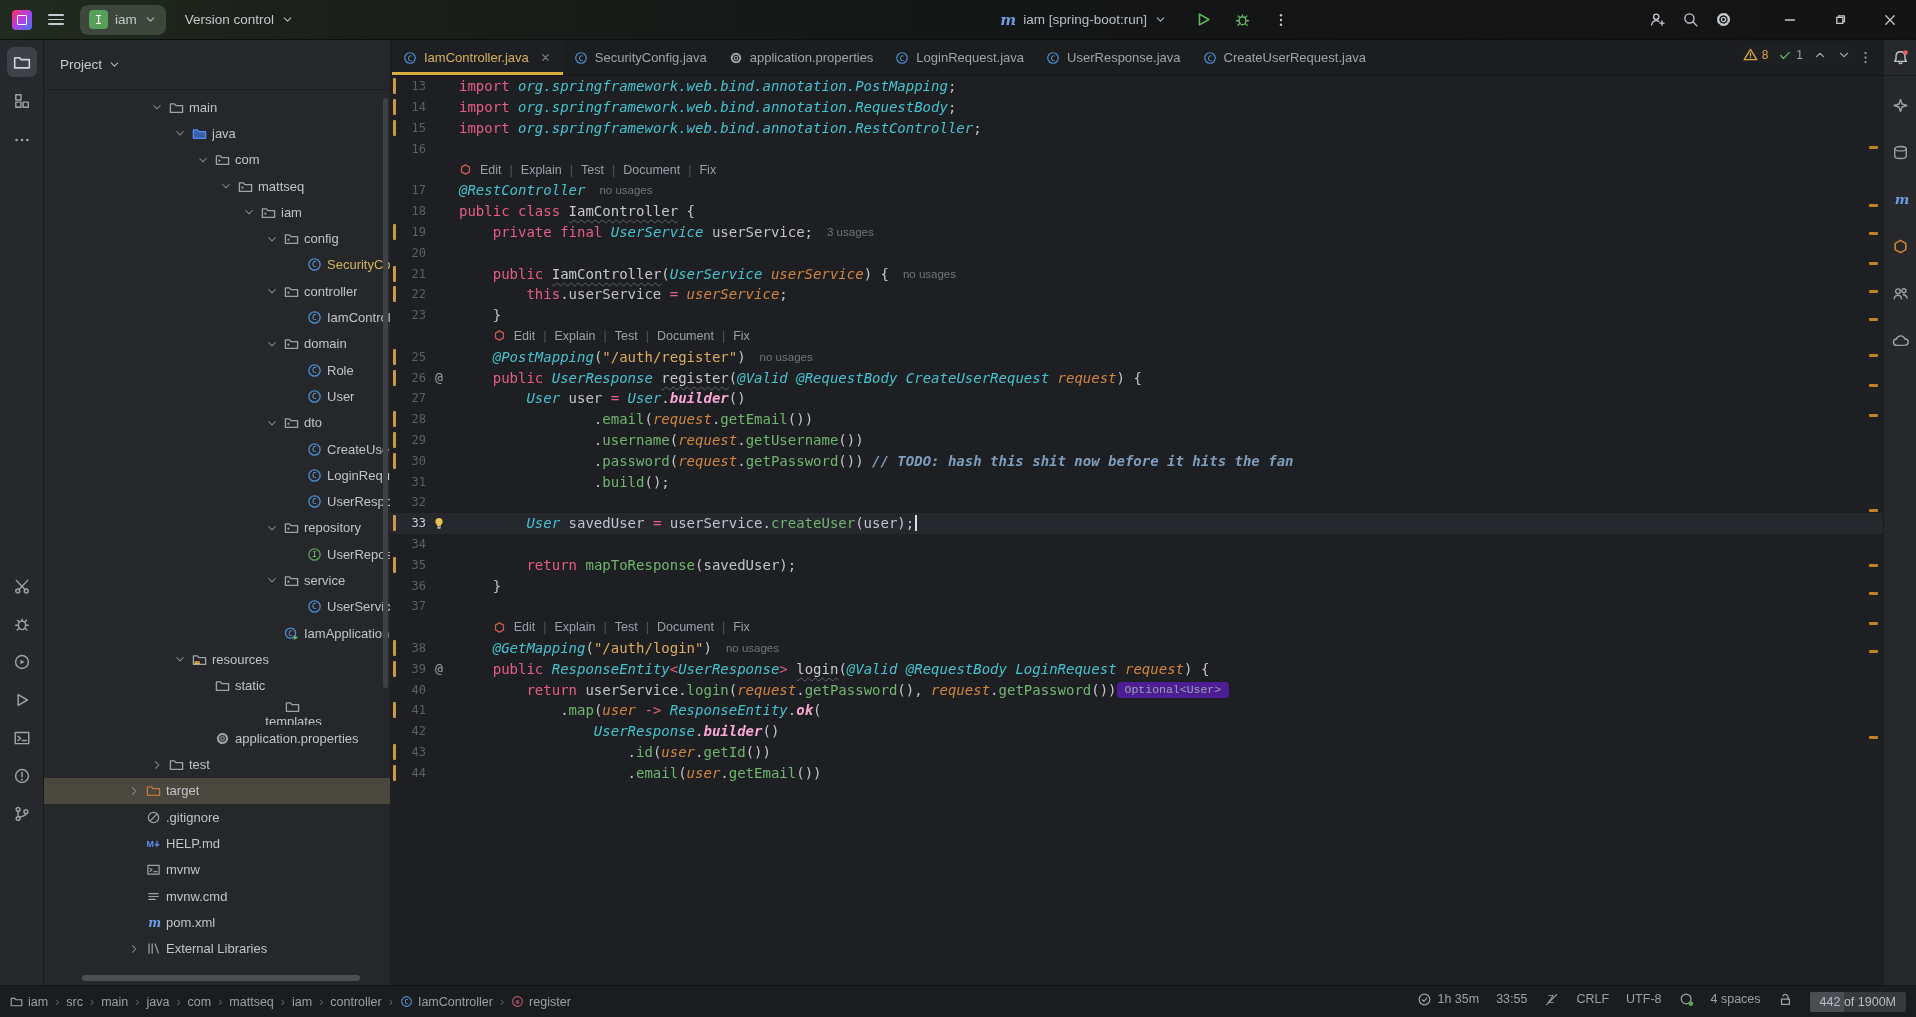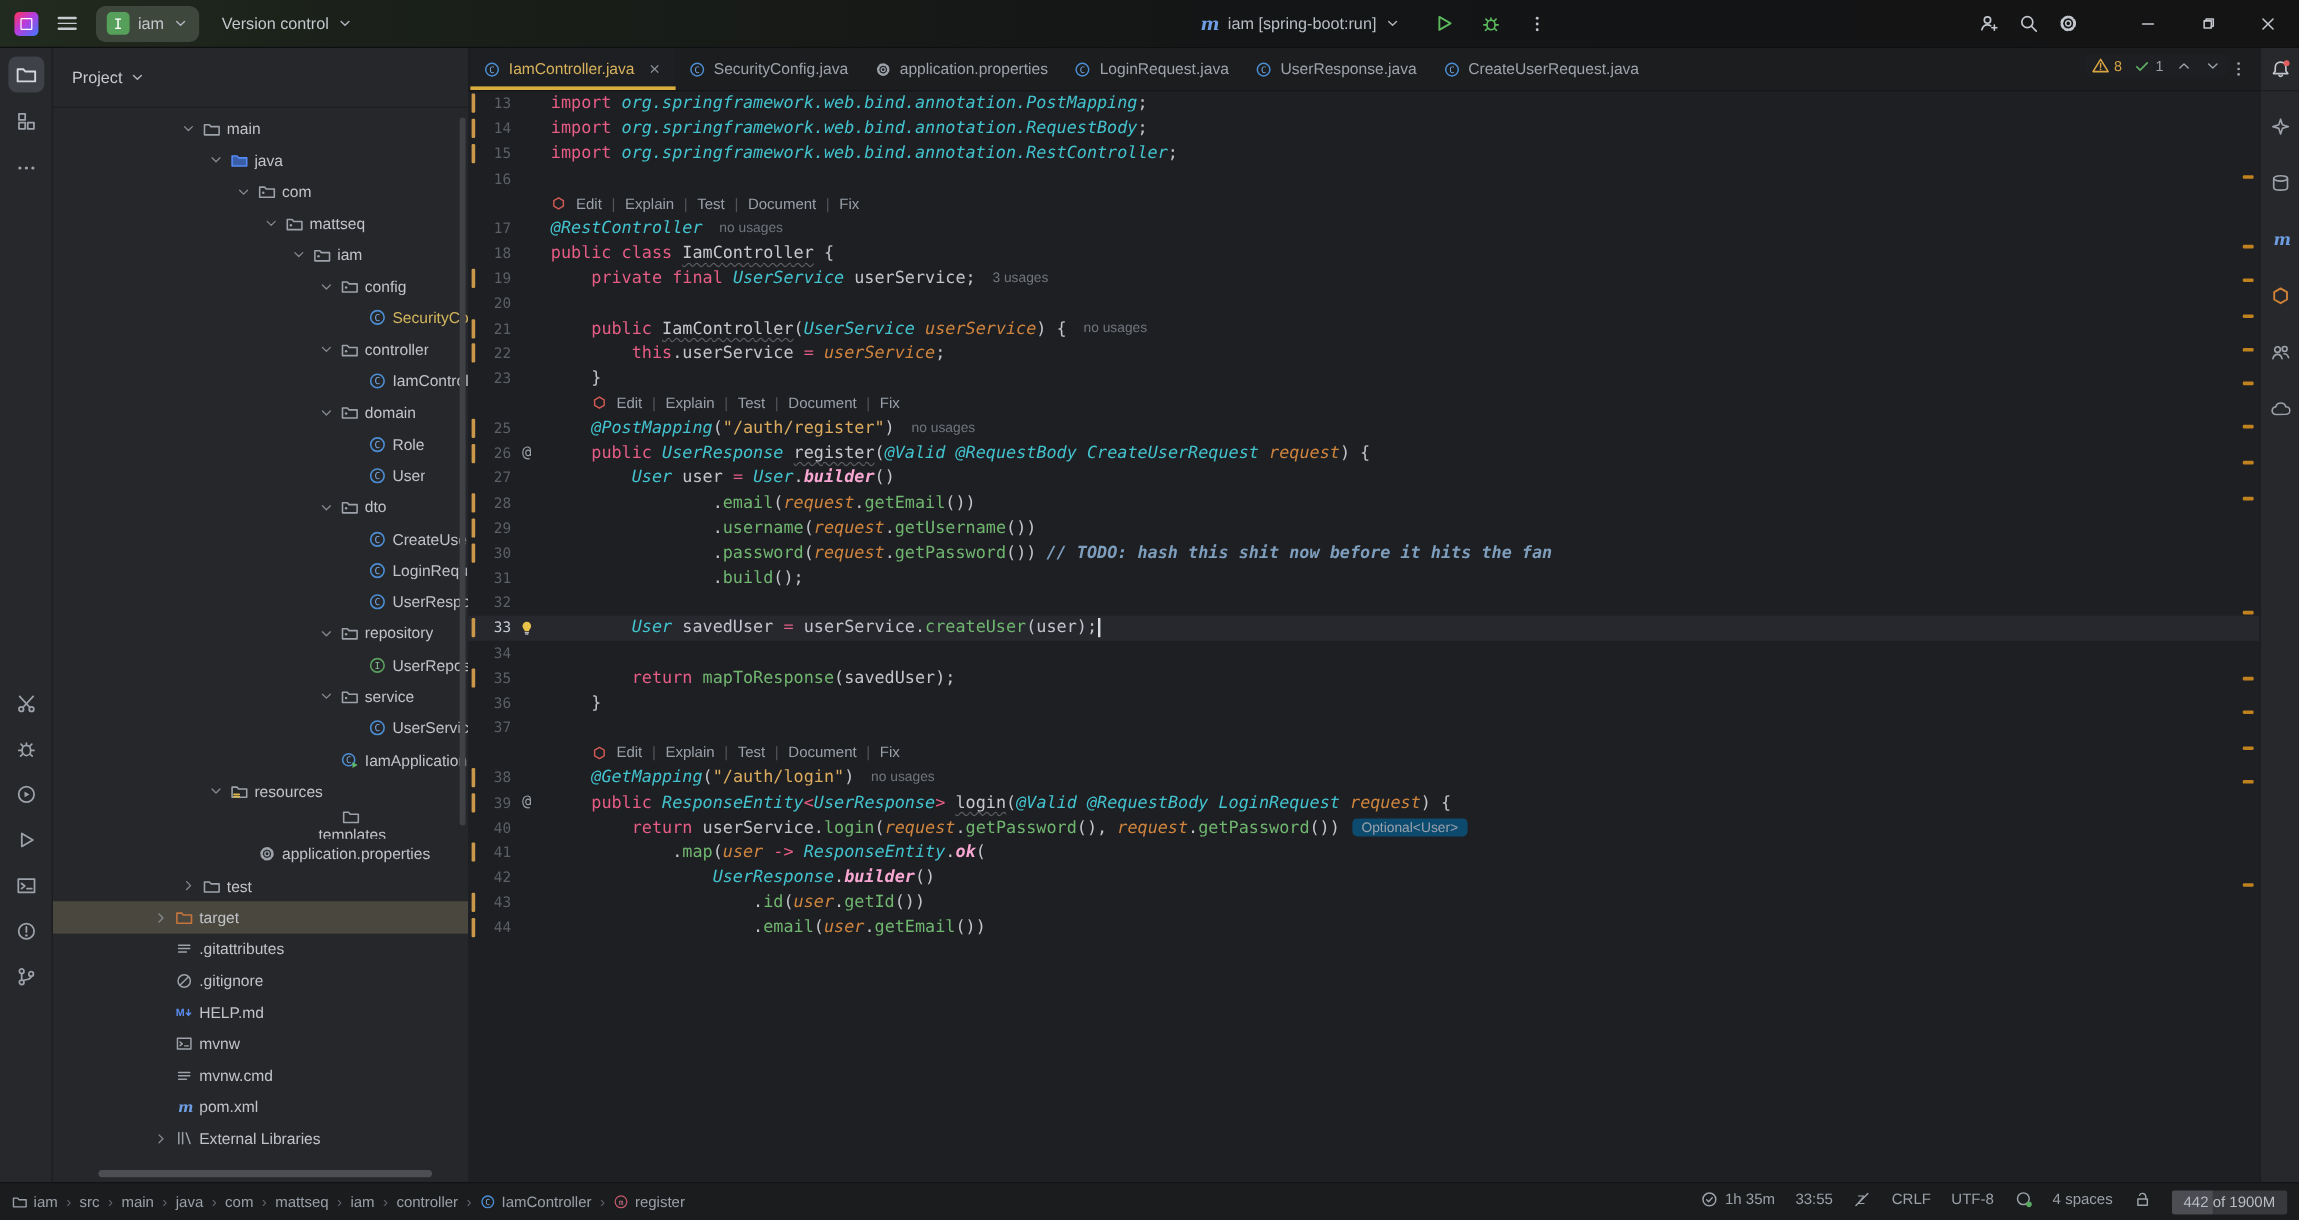--- a/index.html
+++ b/index.html
@@ -77,22 +77,22 @@
   .t{color:#43c3cf;font-style:italic}
   .ann{color:#43c3cf;font-style:italic}
   .s{color:#dcab5e}
   .m{color:#70b570}
   .sm{color:#f9a8d4;font-style:italic;font-weight:bold}
   .p{color:#d0853f;font-style:italic}
   .v{color:#c2c4ca}
   .c{color:#7e9ebd;font-style:italic;font-weight:600}
   .d{color:#c6c8ce;text-decoration:underline wavy rgba(190,195,205,.38);text-underline-offset:3px;text-decoration-thickness:1px}
   .u{margin-left:14px;font-family:"Liberation Sans",sans-serif;font-size:11.5px;color:#70757d;font-style:normal}
-  .chip{background:#0c4a6e;color:#9ba1ab;font-family:Liberation Sans, sans-serif;font-size:11.5px;
-    padding:1.5px 8px;border-radius:4px;margin-left:10px;font-style:normal}
+  .chip{background:#4c1d95;color:#9ba1ab;font-family:Liberation Mono, monospace;font-size:11.5px;
+    padding:1.5px 8px;border-radius:4px;font-style:normal}
   .caret{display:inline-block;width:1.6px;height:16px;background:#dadde2;vertical-align:middle;margin-left:1px}
   .airow .ailine{display:flex;align-items:center;gap:8px;font-family:"Liberation Sans",sans-serif;
     font-size:12.5px;color:#9aa0a9}
   .airow .aisep{color:#51545a}
   .airow .aiact{cursor:pointer}
   .inspect{position:absolute;top:5px;right:26px;display:flex;align-items:center;gap:10px;
     font-size:12px;color:#9aa0a8;background:#1e1f22;padding:2px 6px;border-radius:6px}
   .inspect .grp{display:flex;align-items:center;gap:4px;cursor:pointer}
   .inspect .wnum{color:#d9a343}
   .stripe{position:absolute;top:0;right:3px;width:12px;bottom:0}
@@ -581,20 +581,29 @@
               </svg>
             </span>
             <span class="tico">
               <svg width="15" height="15" viewBox="0 0 16 16" fill="none" stroke-linecap="round" stroke-linejoin="round">
                 <path d="M1.5 4.2h4.3l1.5 1.7h7.2v7.3h-13z" stroke="#9da2aa" stroke-width="1.4" fill="none"></path>
                 <path d="M3.2 10.6h4.6M3.2 12.6h4.6" stroke="#d8b44c" stroke-width="1.6" fill="none"></path>
               </svg>
             </span>
             <span class="tlabel">resources</span>
           </div>
+          <div class="trow" style="padding-left: 150px;">
+            <span class="chev"></span>
+            <span class="tico">
+              <svg width="15" height="15" viewBox="0 0 16 16" fill="none" stroke-linecap="round" stroke-linejoin="round">
+                <path d="M1.5 4.2h4.3l1.5 1.7h7.2v7.3h-13z" stroke="#9da2aa" stroke-width="1.4" fill="none"></path>
+              </svg>
+            </span>
+            <span class="tlabel">static</span>
+          </div>
           <div class="trow" style="padding-left: 150px; flex-direction: column;">
             <span class="chev"></span>
             <span class="tico">
               <svg width="15" height="15" viewBox="0 0 16 16" fill="none" stroke-linecap="round" stroke-linejoin="round">
                 <path d="M1.5 4.2h4.3l1.5 1.7h7.2v7.3h-13z" stroke="#9da2aa" stroke-width="1.4" fill="none"></path>
               </svg>
             </span>
             <span class="tlabel">templates</span>
           </div>
           <div class="trow" style="padding-left: 150px;">
@@ -625,29 +634,20 @@
               <svg width="12" height="12" viewBox="0 0 16 16" fill="none" stroke-linecap="round" stroke-linejoin="round">
                 <path d="M6 3.6l4.4 4.4L6 12.4" stroke="#868b92" stroke-width="1.4" fill="none"></path>
               </svg>
             </span>
             <span class="tico">
               <svg width="15" height="15" viewBox="0 0 16 16" fill="none" stroke-linecap="round" stroke-linejoin="round">
                 <path d="M1.5 4.2h4.3l1.5 1.7h7.2v7.3h-13z" stroke="#c4743c" stroke-width="1.4" fill="none"></path>
               </svg>
             </span>
             <span class="tlabel">target</span>
-          </div>
-          <div class="trow" style="padding-left: 81px;">
-            <span class="chev"></span>
-            <span class="tico">
-              <svg width="15" height="15" viewBox="0 0 16 16" fill="none" stroke-linecap="round" stroke-linejoin="round">
-                <path d="M3 5h10M3 8h10M3 11h7" stroke="#9da2aa" stroke-width="1.3" fill="none"></path>
-              </svg>
-            </span>
-            <span class="tlabel">.gitattributes</span>
           </div>
           <div class="trow" style="padding-left: 81px;">
             <span class="chev"></span>
             <span class="tico">
               <svg width="15" height="15" viewBox="0 0 16 16" fill="none" stroke-linecap="round" stroke-linejoin="round">
                 <circle cx="8" cy="8" r="5.5" stroke="#9da2aa" stroke-width="1.3"></circle>
                 <path d="M4.4 11.6L11.6 4.4" stroke="#9da2aa" stroke-width="1.3" fill="none"></path>
               </svg>
             </span>
             <span class="tlabel">.gitignore</span>

